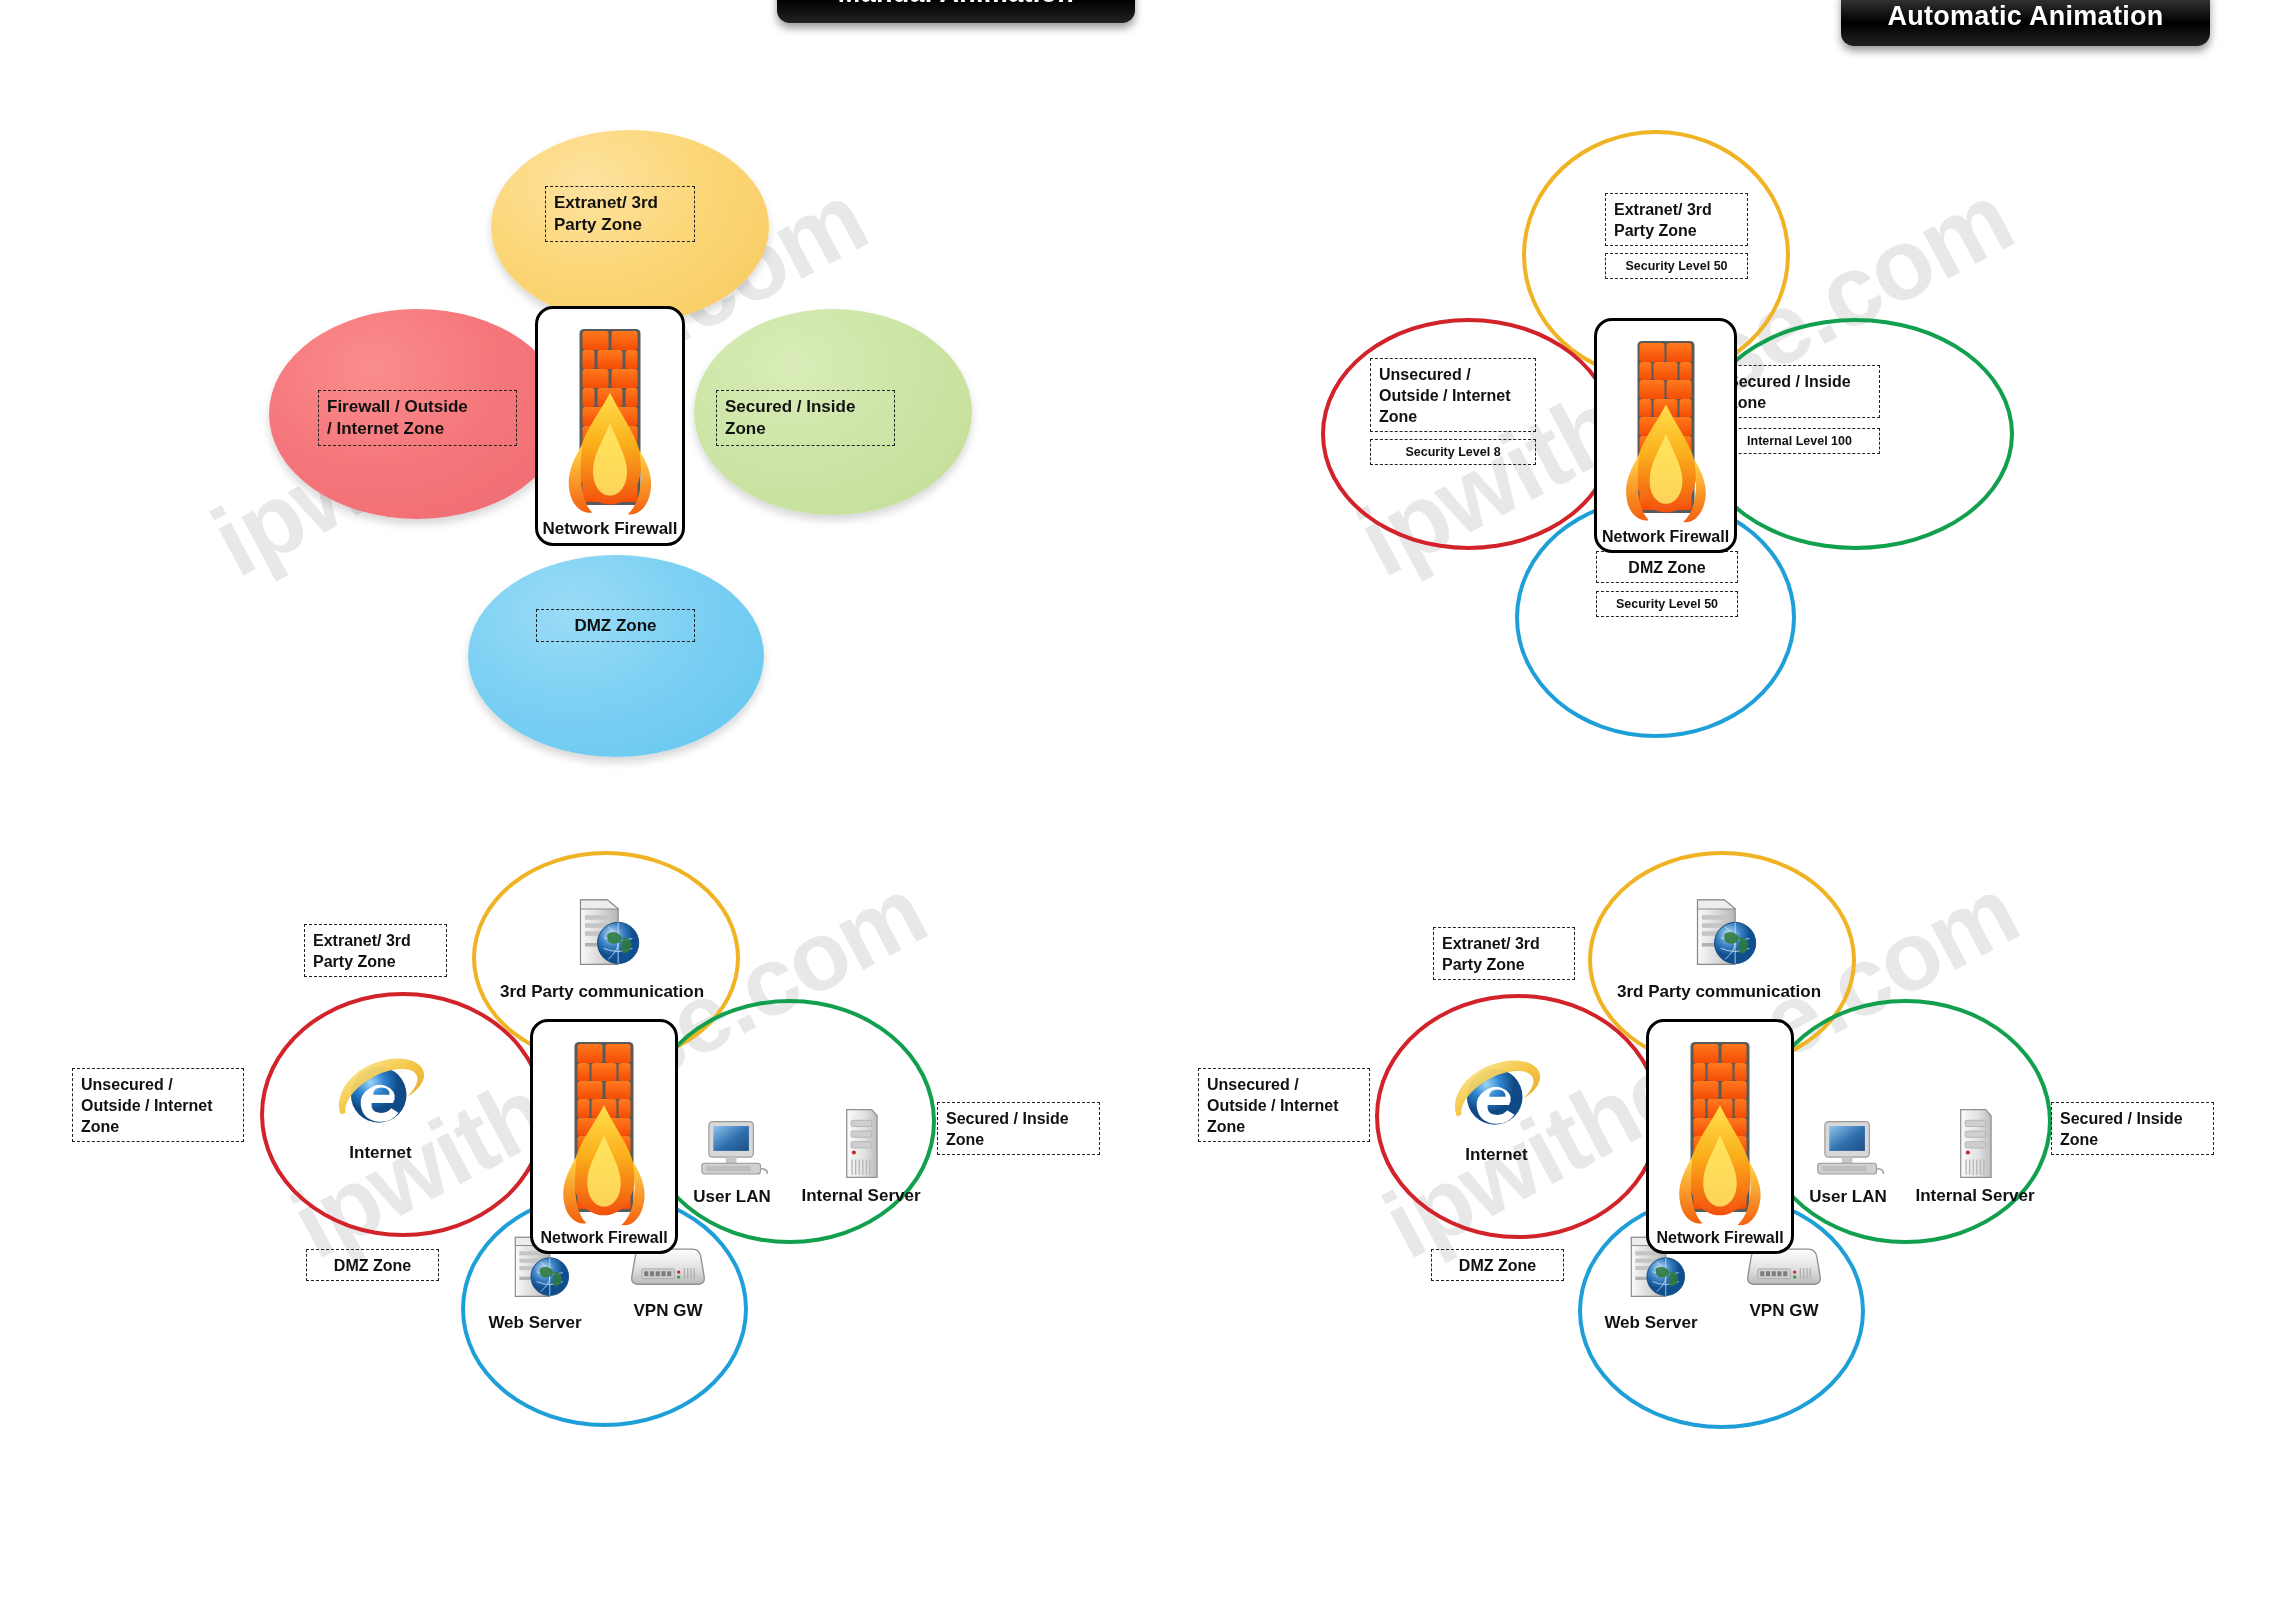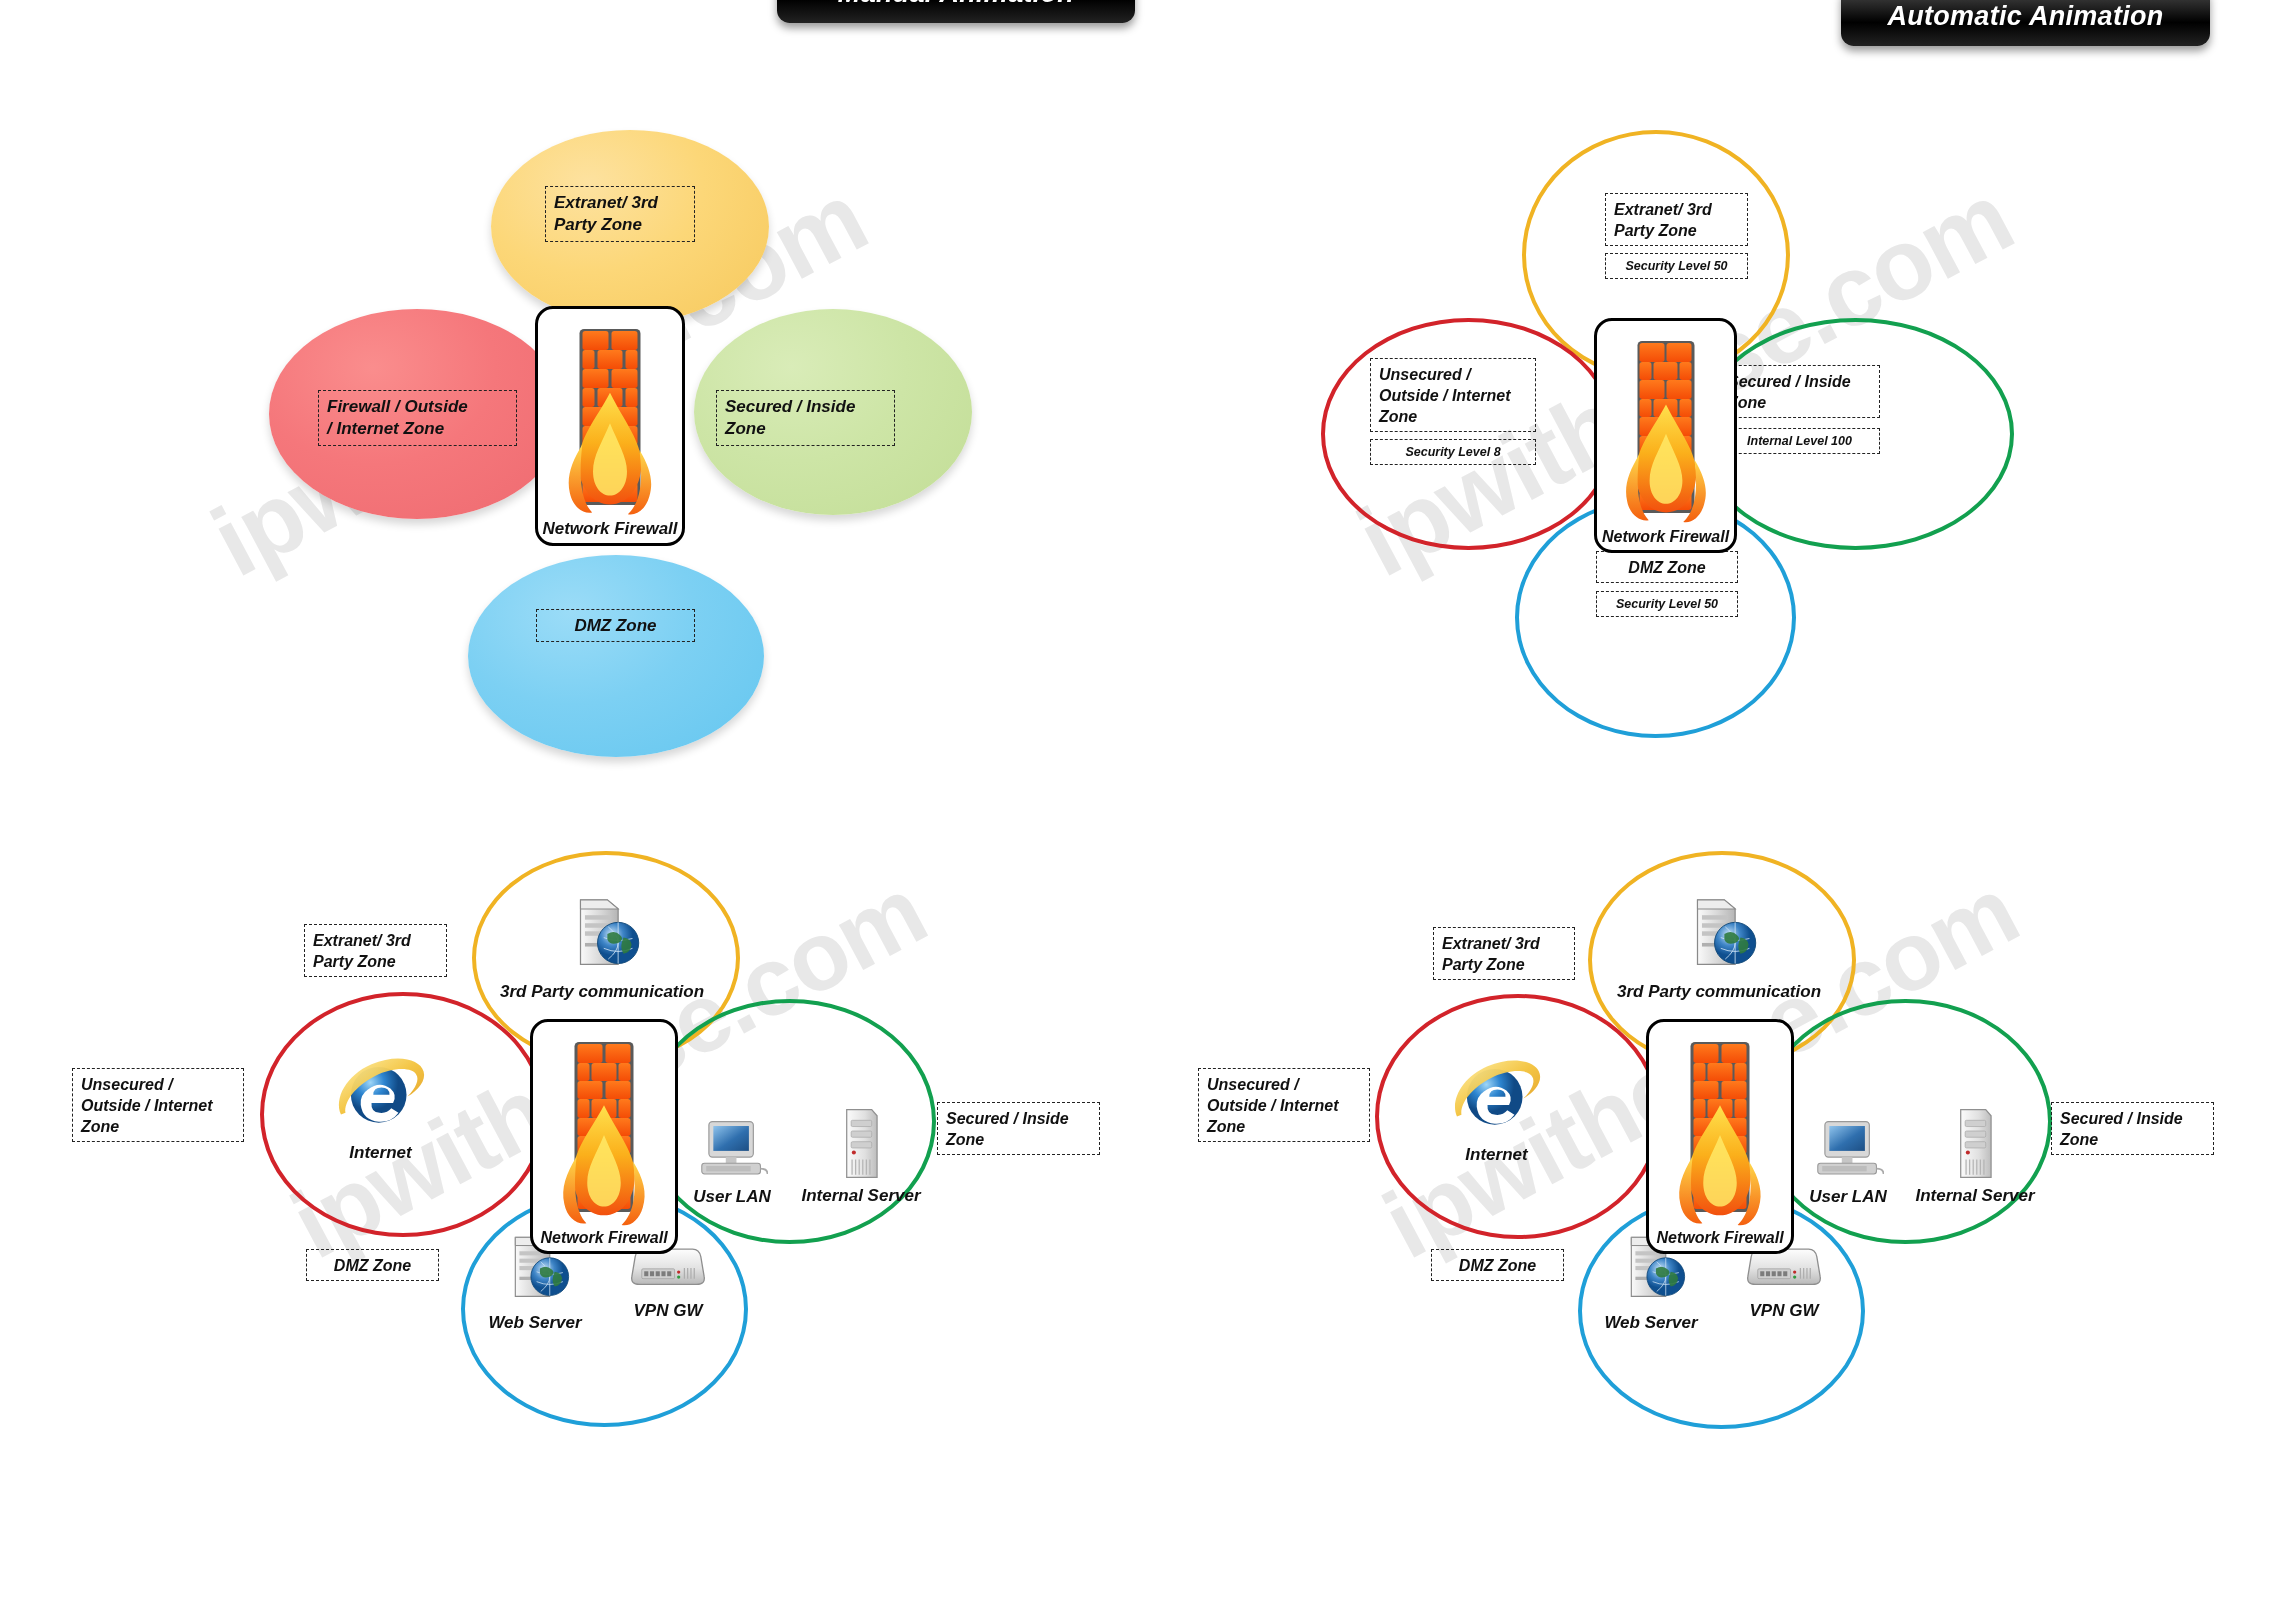--- a/index.html
+++ b/index.html
@@ -7,21 +7,21 @@
        font-family:"Liberation Sans",sans-serif;color:#111;}
 
   
   .wm{position:absolute;color:#e8e8e8;font-weight:bold;pointer-events:none;
       transform:rotate(-28deg);white-space:nowrap;z-index:1;user-select:none;}
   .wm1{left:179px;top:322px;font-size:100px;letter-spacing:-1.8px;}
   .wm2{left:1325px;top:322px;font-size:100px;letter-spacing:-1.8px;}
   .wm3{left:260px;top:1012px;font-size:97px;letter-spacing:-1.8px;}
   .wm4{left:1352px;top:1012px;font-size:97px;letter-spacing:-1.8px;}
 
-  .panel{position:absolute;z-index:3;font-style:italic;}
+  .panel{position:absolute;z-index:3;}
 
   
   .el{position:absolute;border-radius:50%;}
   .el.yellow{background:radial-gradient(ellipse at 35% 28%,#fde2a0 0%,#fcd778 45%,#f6c85c 100%);
              box-shadow:0 5.4px 9px rgba(0,0,0,.16);}
   .el.red{background:radial-gradient(ellipse at 35% 28%,#fa8d8d 0%,#f5777b 45%,#ee6a70 100%);
           box-shadow:0 5.4px 9px rgba(0,0,0,.16);}
   .el.green{background:radial-gradient(ellipse at 35% 28%,#d9ecb8 0%,#cde5a6 45%,#c2dd96 100%);
             box-shadow:0 5.4px 9px rgba(0,0,0,.16);}
   .el.blue{background:radial-gradient(ellipse at 35% 28%,#9bdcf7 0%,#7cd0f3 45%,#64c6ef 100%);

